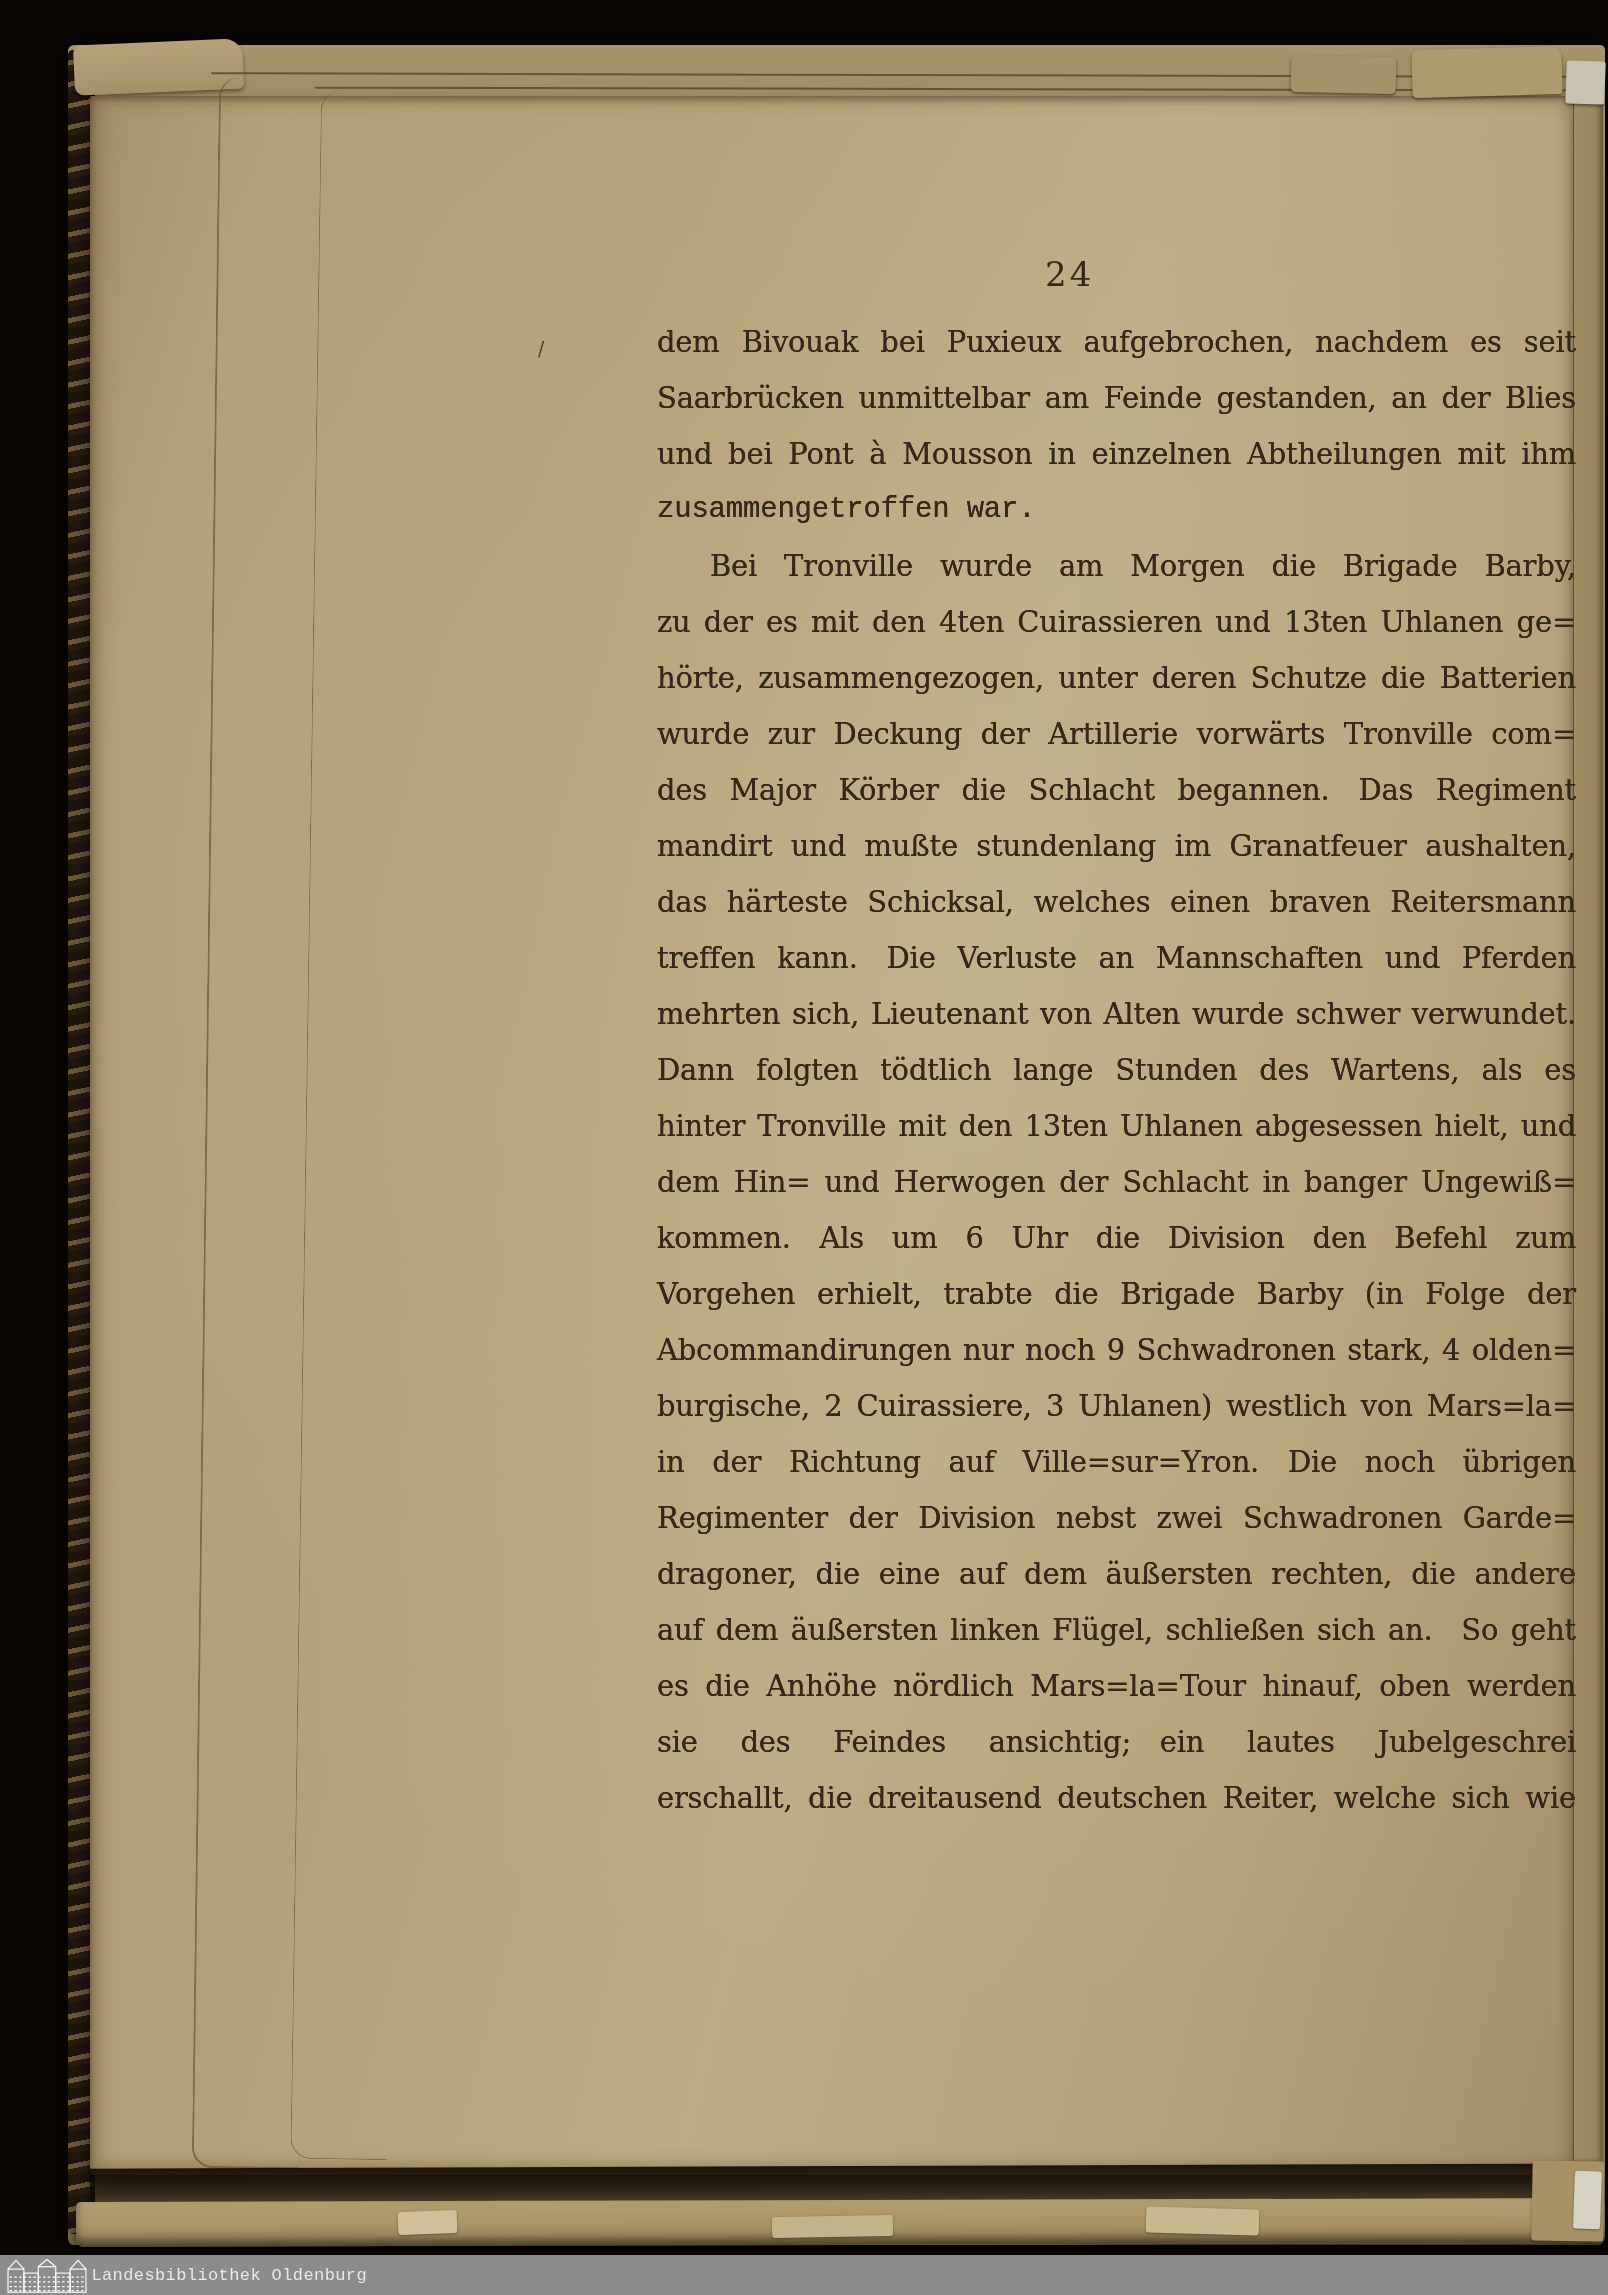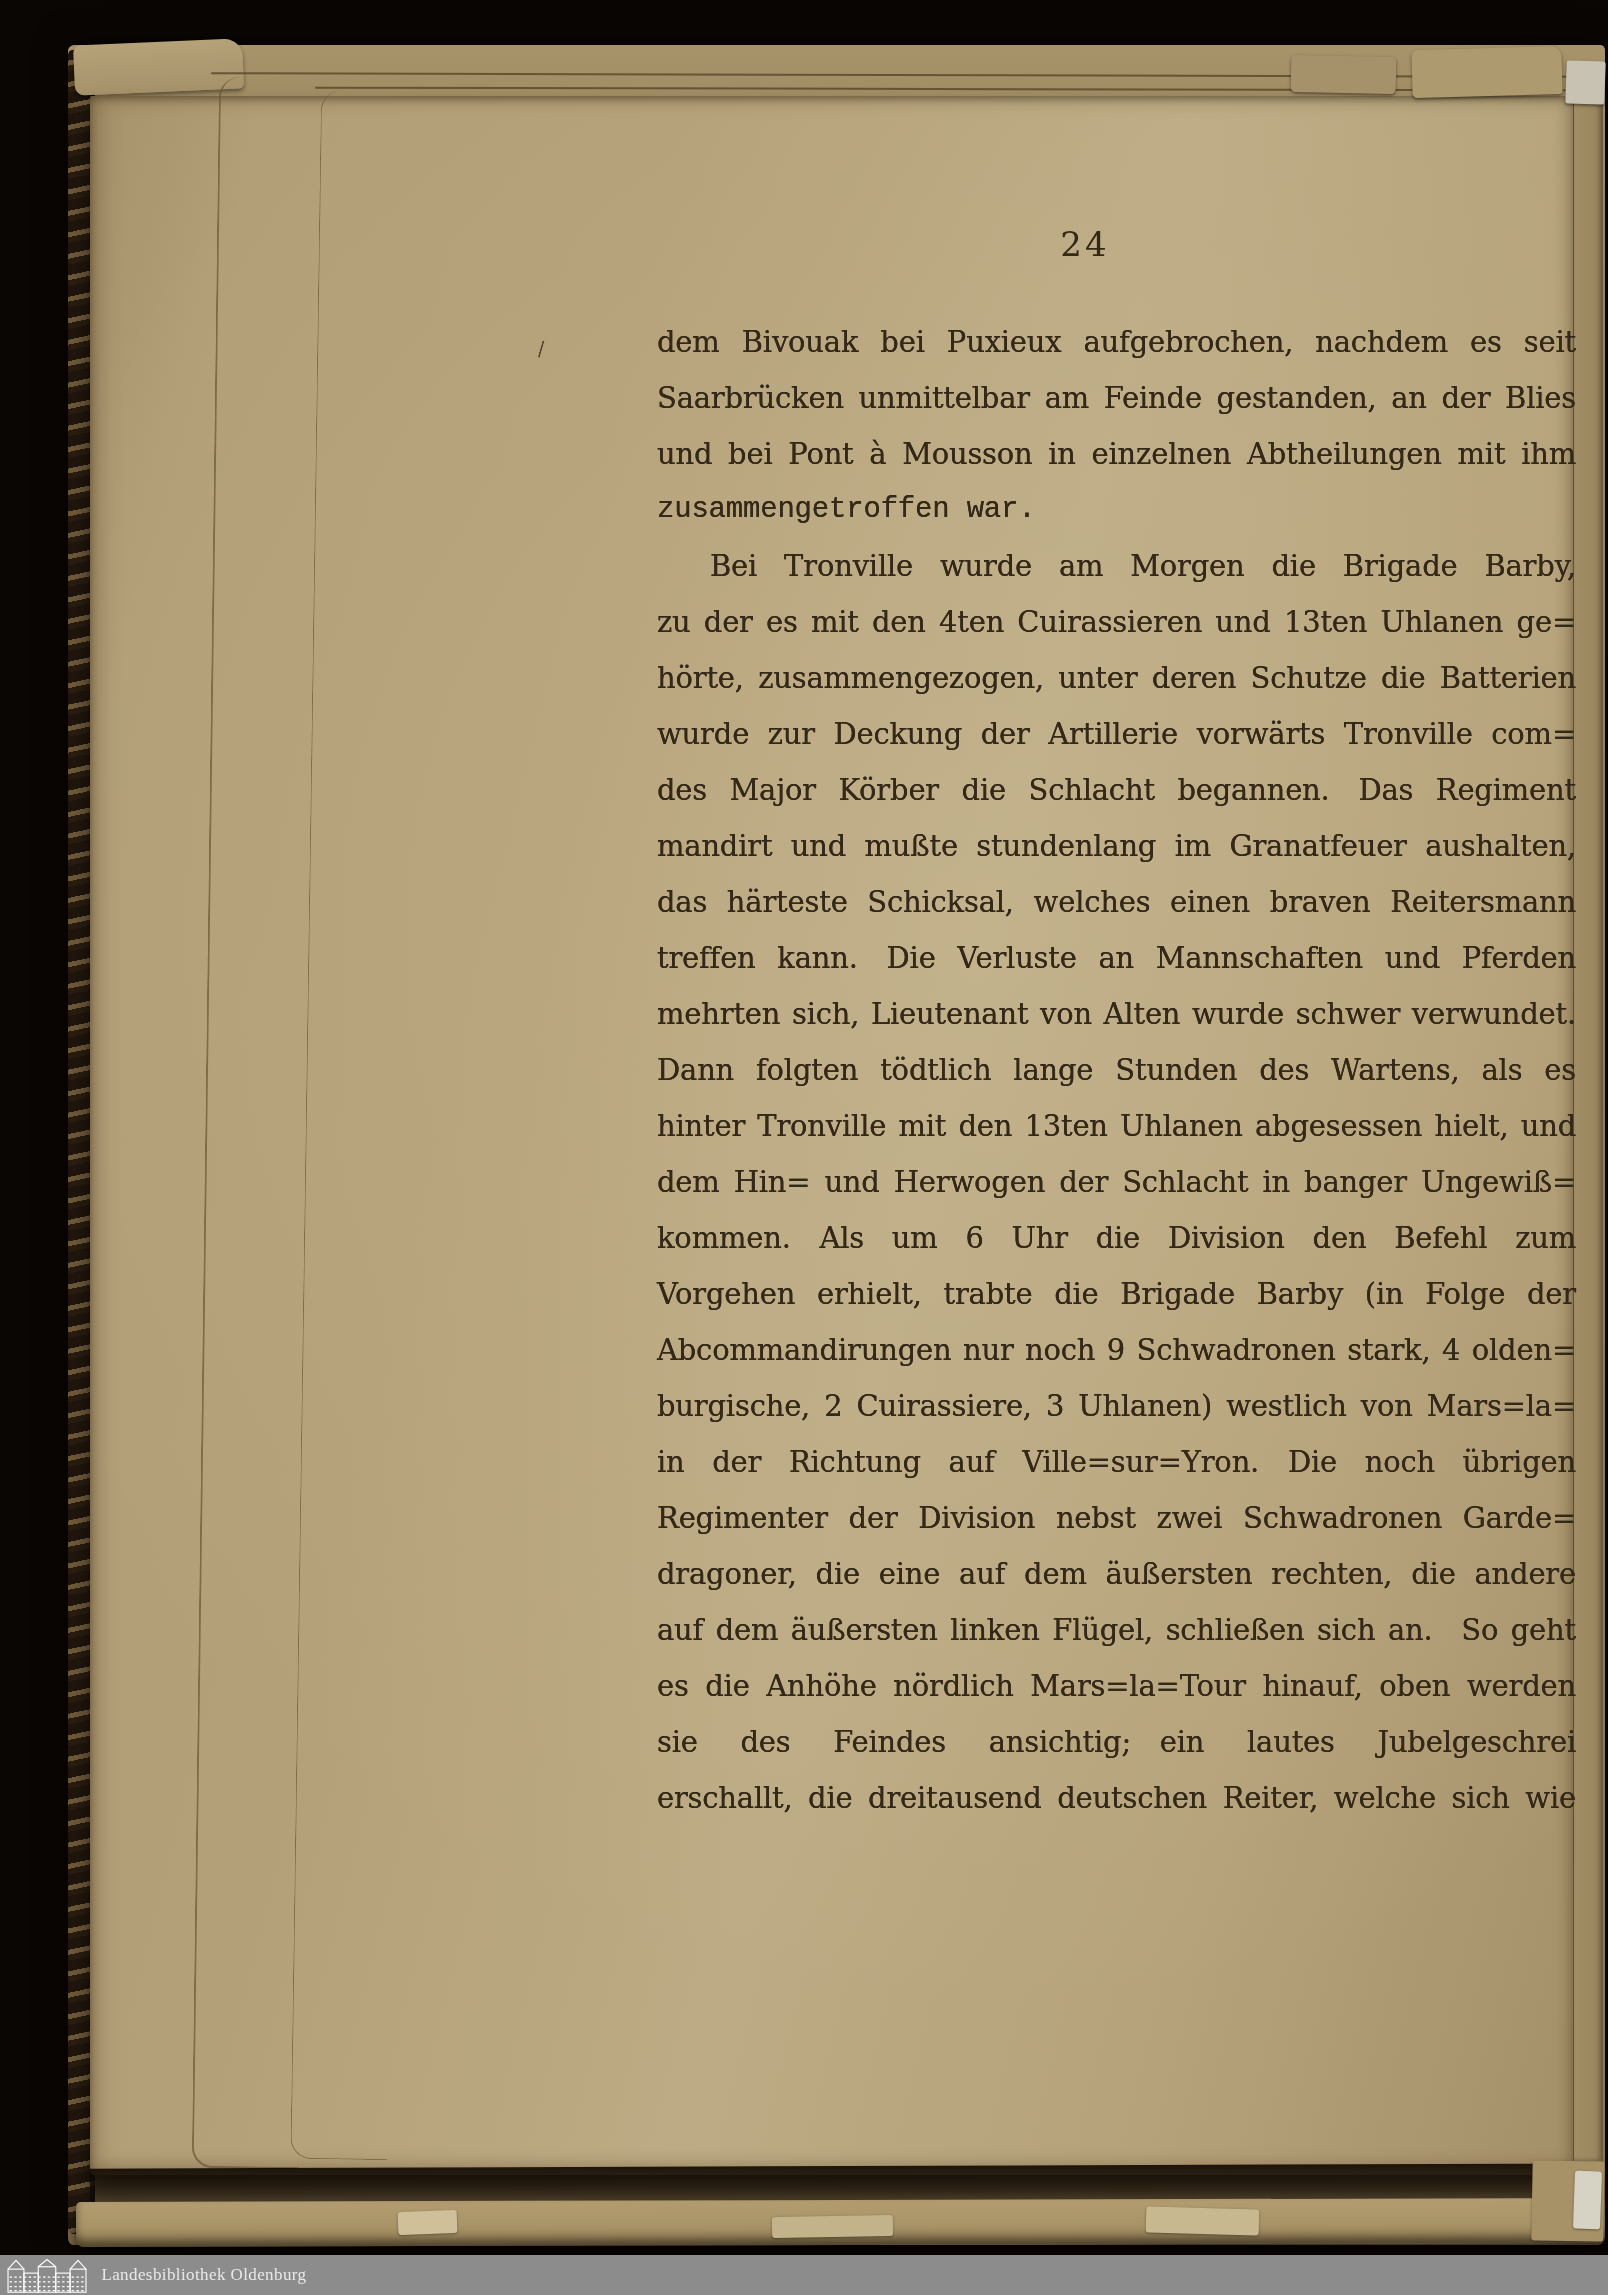--- a/index.html
+++ b/index.html
@@ -91,43 +91,43 @@
   .chip2{left:772px;top:2216px;width:121px;height:21px;background:#c3b38a;transform:rotate(-1deg);}
   .chip3{left:1146px;top:2208px;width:113px;height:26px;background:#c8b890;transform:rotate(1.5deg);}
   .chip4{left:1532px;top:2161px;width:72px;height:80px;background:#a79267;transform:rotate(1deg);}
   .chip5{left:1574px;top:2171px;width:27px;height:58px;background:#d6d2c4;transform:rotate(2deg);}
   .stray-mark{
     position:absolute;left:540px;top:341px;width:6.4px;height:17.7px;
     border-left:2.4px solid rgba(62,47,28,.8);transform:rotate(16deg);border-radius:1.6px;
   }
   
   .page-number{
-    position:absolute;left:1045px;top:224px;width:80px;
-    text-align:center;font-size:34px;color:var(--ink);
+    position:absolute;left:1045px;top:254px;width:80px;
+    text-align:left;font-size:34px;color:var(--ink);
     letter-spacing:3.2px;
   }
   .text-block{
     position:absolute;left:639px;top:314px;width:937px;
     font-size:29px;line-height:56px;color:var(--ink);
     text-shadow:0 0 0.4px var(--ink);
     letter-spacing:-0.2px;
   }
   .text-line{text-align:justify;text-align-last:justify;margin-left:18px;}
   .text-line.flush{text-align-last:left;font-family:Liberation Mono, monospace;}
   .text-line.indent{text-indent:53px;}
   
   .banner{
     position:absolute;left:0;top:2255px;width:1608px;height:40px;
     background:var(--banner);
     display:flex;align-items:center;
   }
   .banner-logo{margin-left:6.4px;width:82px;height:35px;flex:0 0 auto;}
   .banner-label{
-    margin-left:13px;
-    font-family:Liberation Serif, serif;
+    margin-left:3px;
+    font-family:Liberation Mono, monospace;
     font-size:17px;color:var(--banner-text);
     letter-spacing:0.4px;
   }
 </style>
 </head>
 <body>
 
 <div id="canvas">
 
   <div class="book-base"></div>

